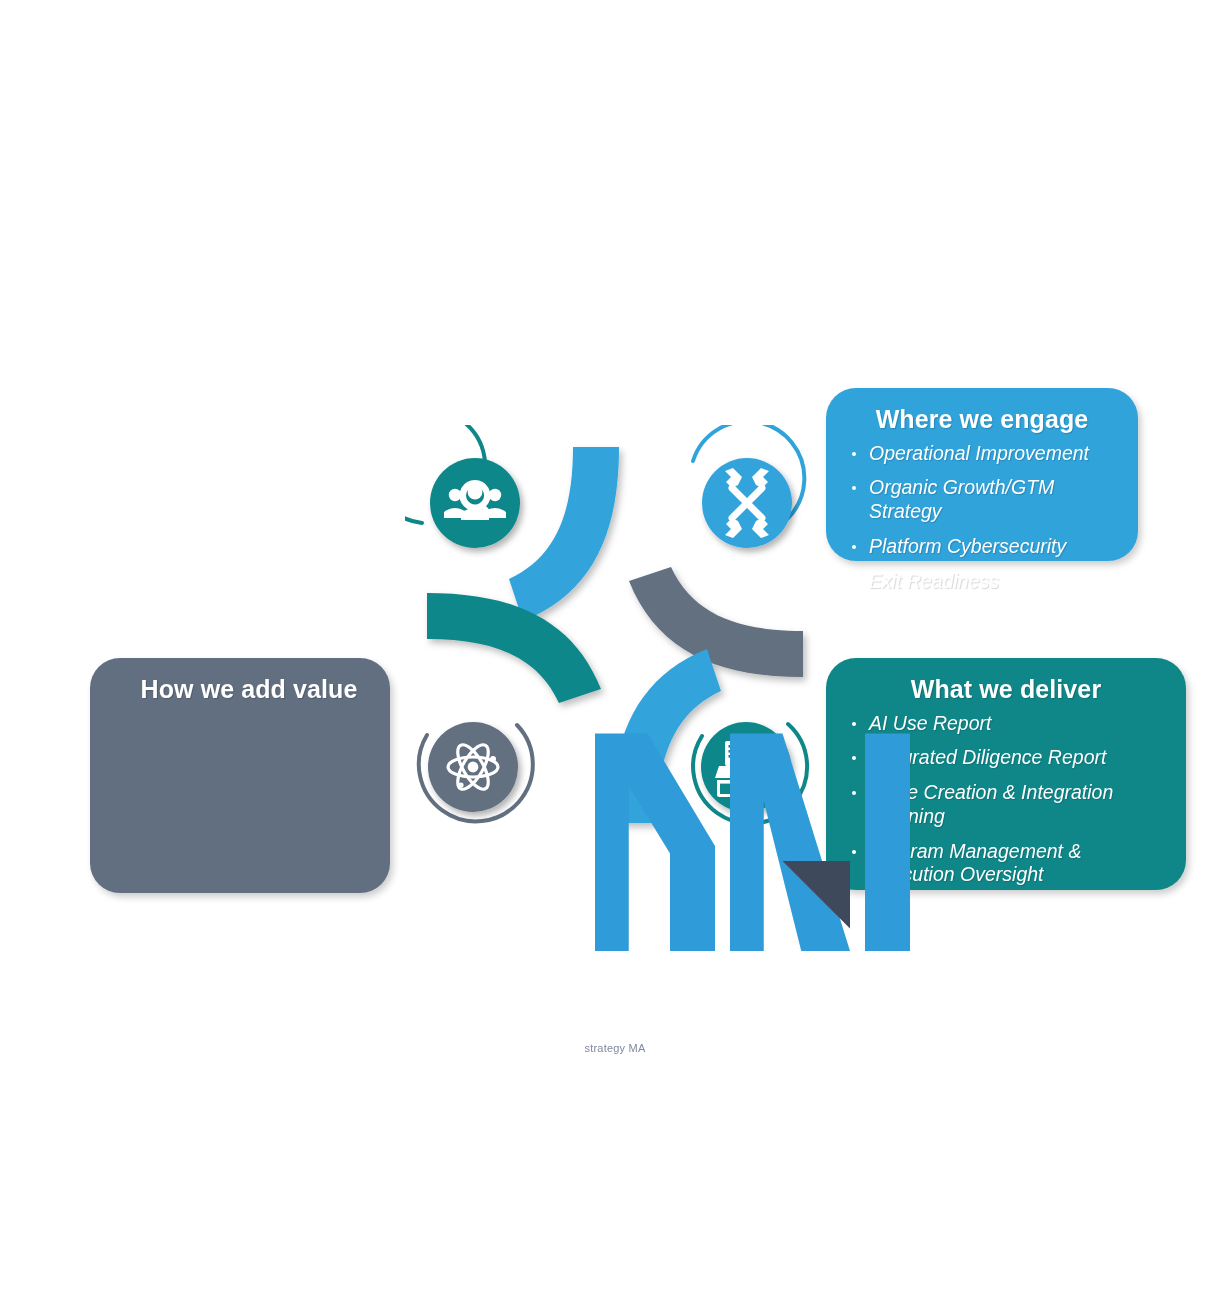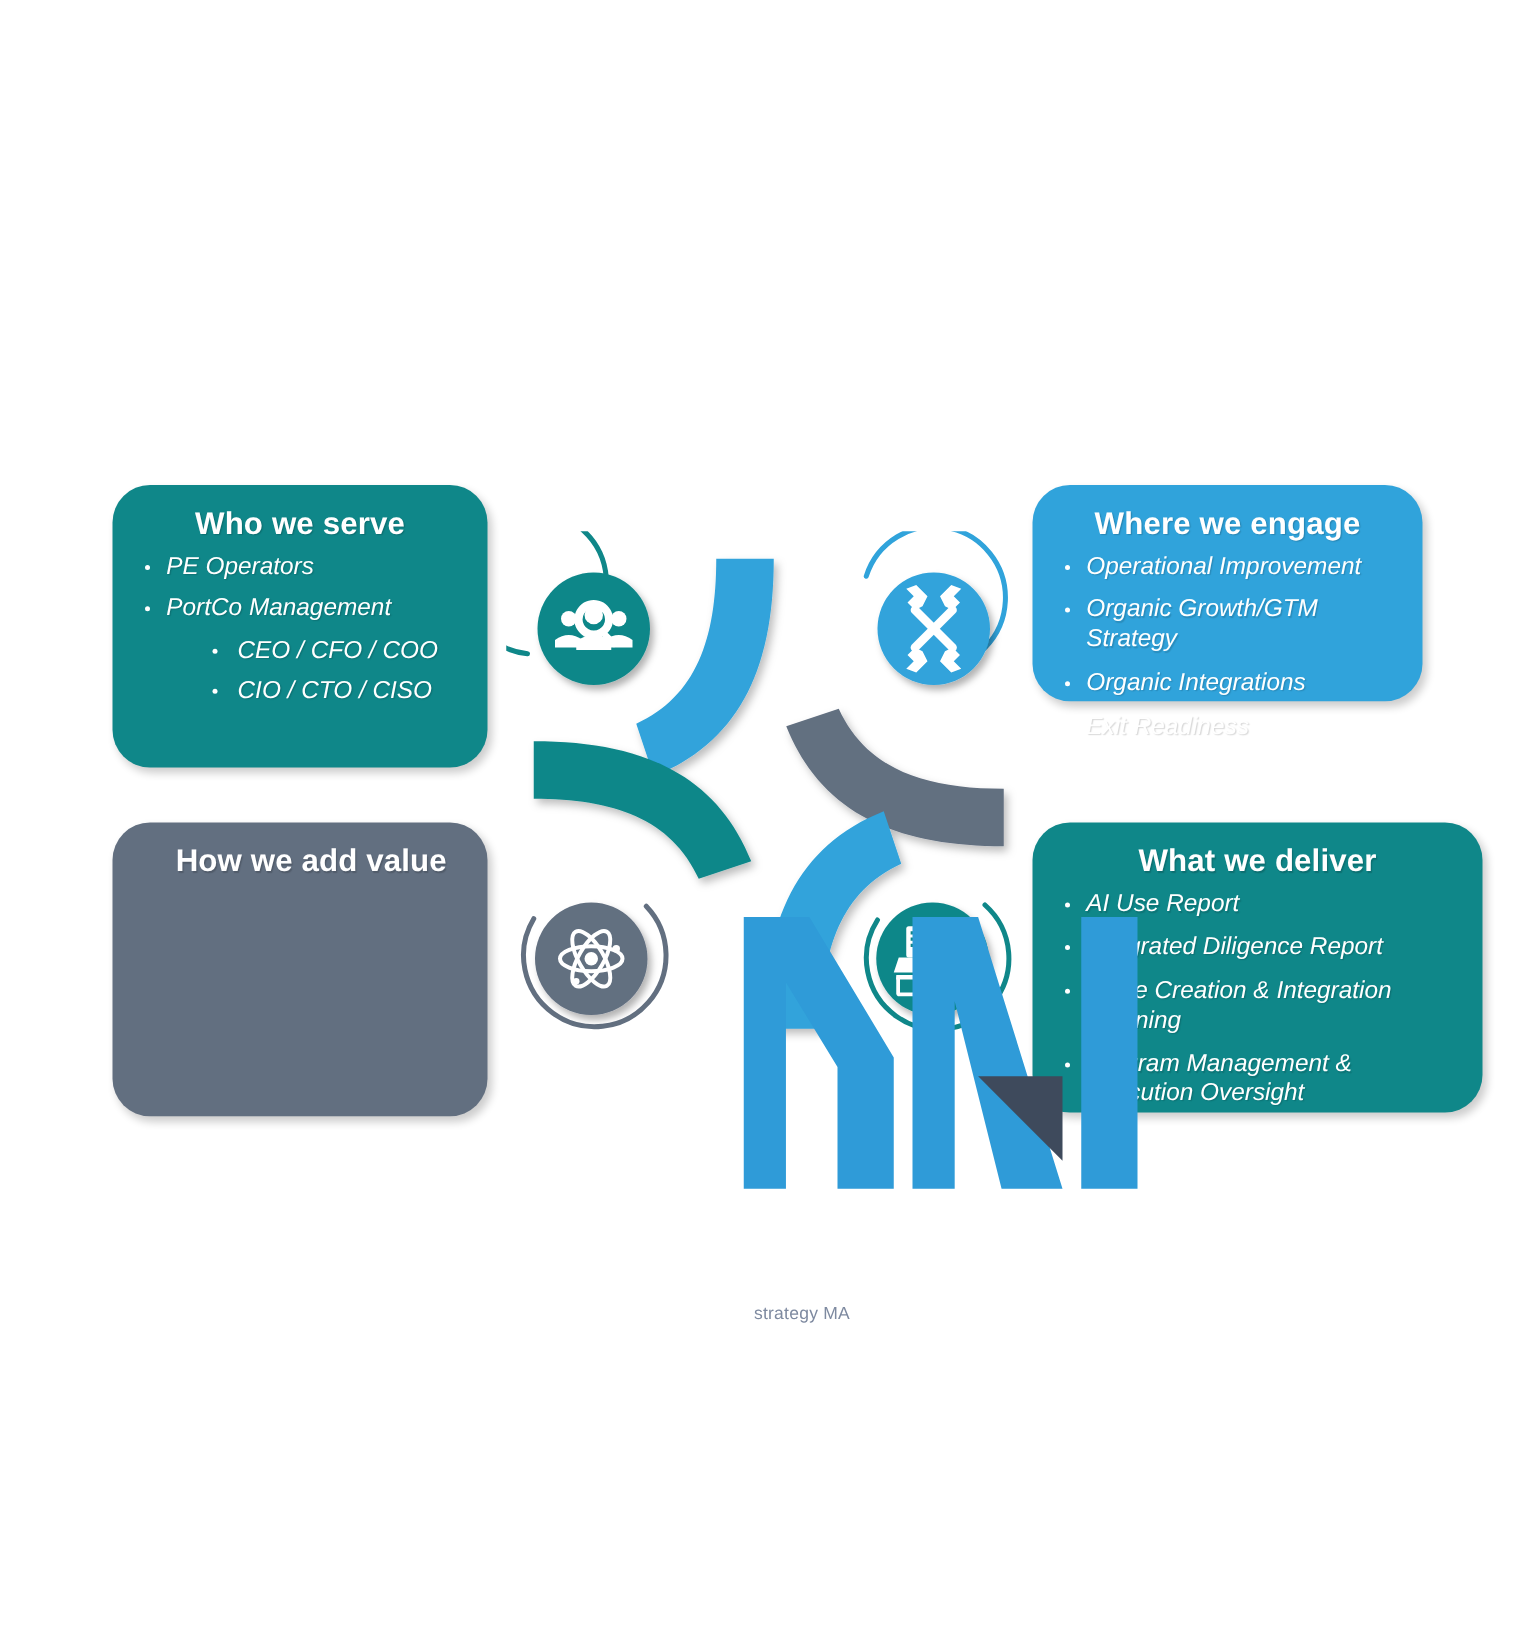--- a/index.html
+++ b/index.html
@@ -101,48 +101,38 @@
     top: 196px;
     transform: translateX(-50%);
     width: 130px;
     text-align: center;
     pointer-events: none;
   }
   .logo-mark { display: block; margin: 0 auto; }
   .logo-text {
     display: block;
     margin-top: 1px;
-    font-size: 14px;
+    font-size: 11px;
     color: #7e8aa0;
     letter-spacing: 0.2px;
     font-family: "Liberation Sans", sans-serif;
-    text-align: right;
   }
 </style>
 </head>
 <body>
 
 <div id="canvas">
 
-  <div class="panel" id="panel-who">
-    <div class="panel-title">Who we serve</div>
-    <ul class="bullets">
-      <li>PE Operators</li>
-      <li>PortCo Management</li>
-      <li class="sub">CEO / CFO / COO</li>
-      <li class="sub">CIO / CTO / CISO</li>
-    </ul>
-  </div>
 
   <div class="panel" id="panel-where">
     <div class="panel-title">Where we engage</div>
     <ul class="bullets">
       <li>Operational Improvement</li>
       <li>Organic Growth/GTM Strategy</li>
-      <li>Organic Integrations</li>
+      <li>Platform Cybersecurity</li>
       <li>Exit Readiness</li>
     </ul>
   </div>
 
   <div class="panel" id="panel-how">
     <div class="panel-title">How we add value</div>
   </div>
 
   <div class="panel" id="panel-what">
     <div class="panel-title">What we deliver</div>

